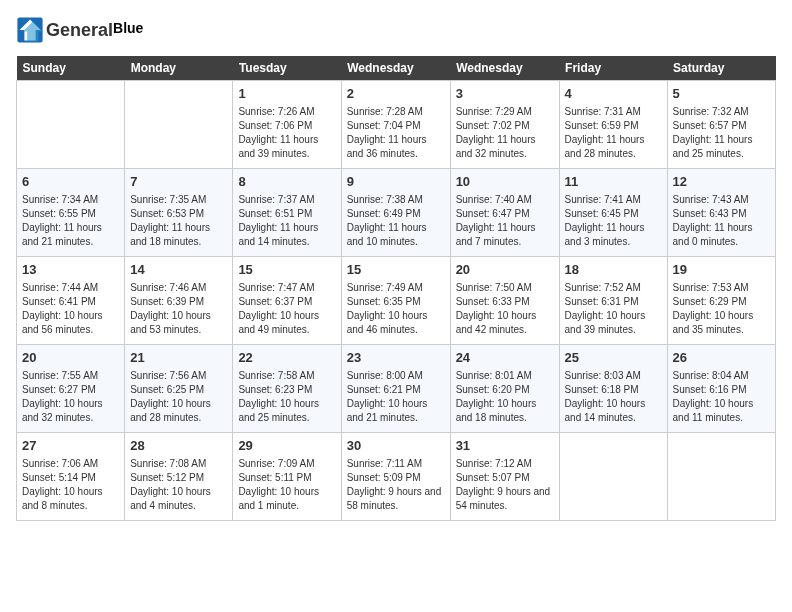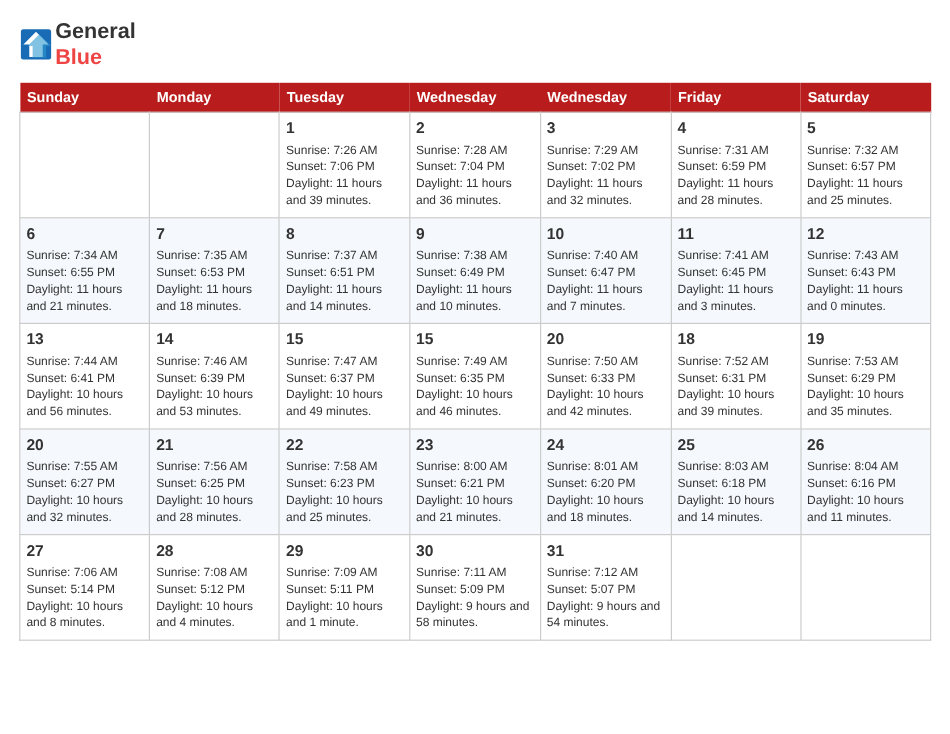--- a/index.html
+++ b/index.html
@@ -37,21 +37,21 @@
     .location {
       font-size: 14px;
       color: #555;
     }
     table {
       width: 100%;
       border-collapse: collapse;
       font-size: 11px;
     }
     .day-header {
-      background-color: #b91c1c;
+      background-color: #404040;
       color: #fff;
       text-align: left;
       padding: 5px 6px;
       font-size: 12px;
       font-weight: bold;
     }
     td {
       border: 1px solid #ccc;
       vertical-align: top;
       padding: 4px 5px;
@@ -86,23 +86,23 @@
 </head>
 <body>
 
 <div class="header">
   <div class="logo">
     <svg class="logo-icon" viewBox="0 0 40 40">
       <rect x="2" y="2" width="36" height="36" rx="3" fill="#1a6bb5"></rect>
       <polygon points="20,5 35,20 28,20 28,35 12,35 12,20 5,20" fill="white"></polygon>
       <polygon points="24,8 38,22 32,22 32,36 16,36 16,22 10,22" fill="#2e9ad0" opacity="0.6"></polygon>
     </svg>
-    <div style="display:flex;flex-direction:column;line-height:1.15">
+    <div style="display:flex;flex-direction:row;line-height:1.15">
       <span style="font-size:18px;font-weight:bold;color:#333;">General</span>
-      <span style="font-size:18px;font-weight:bold;color:#ef4444;">Blue</span>
+      <span style="font-size:14px;font-weight:bold;color:#000000;">Blue</span>
     </div>
   </div>
   <div class="title-block">
     <div class="month-title"></div>
     <div class="location"></div>
   </div>
 </div>
 
 <table>
   <thead>

